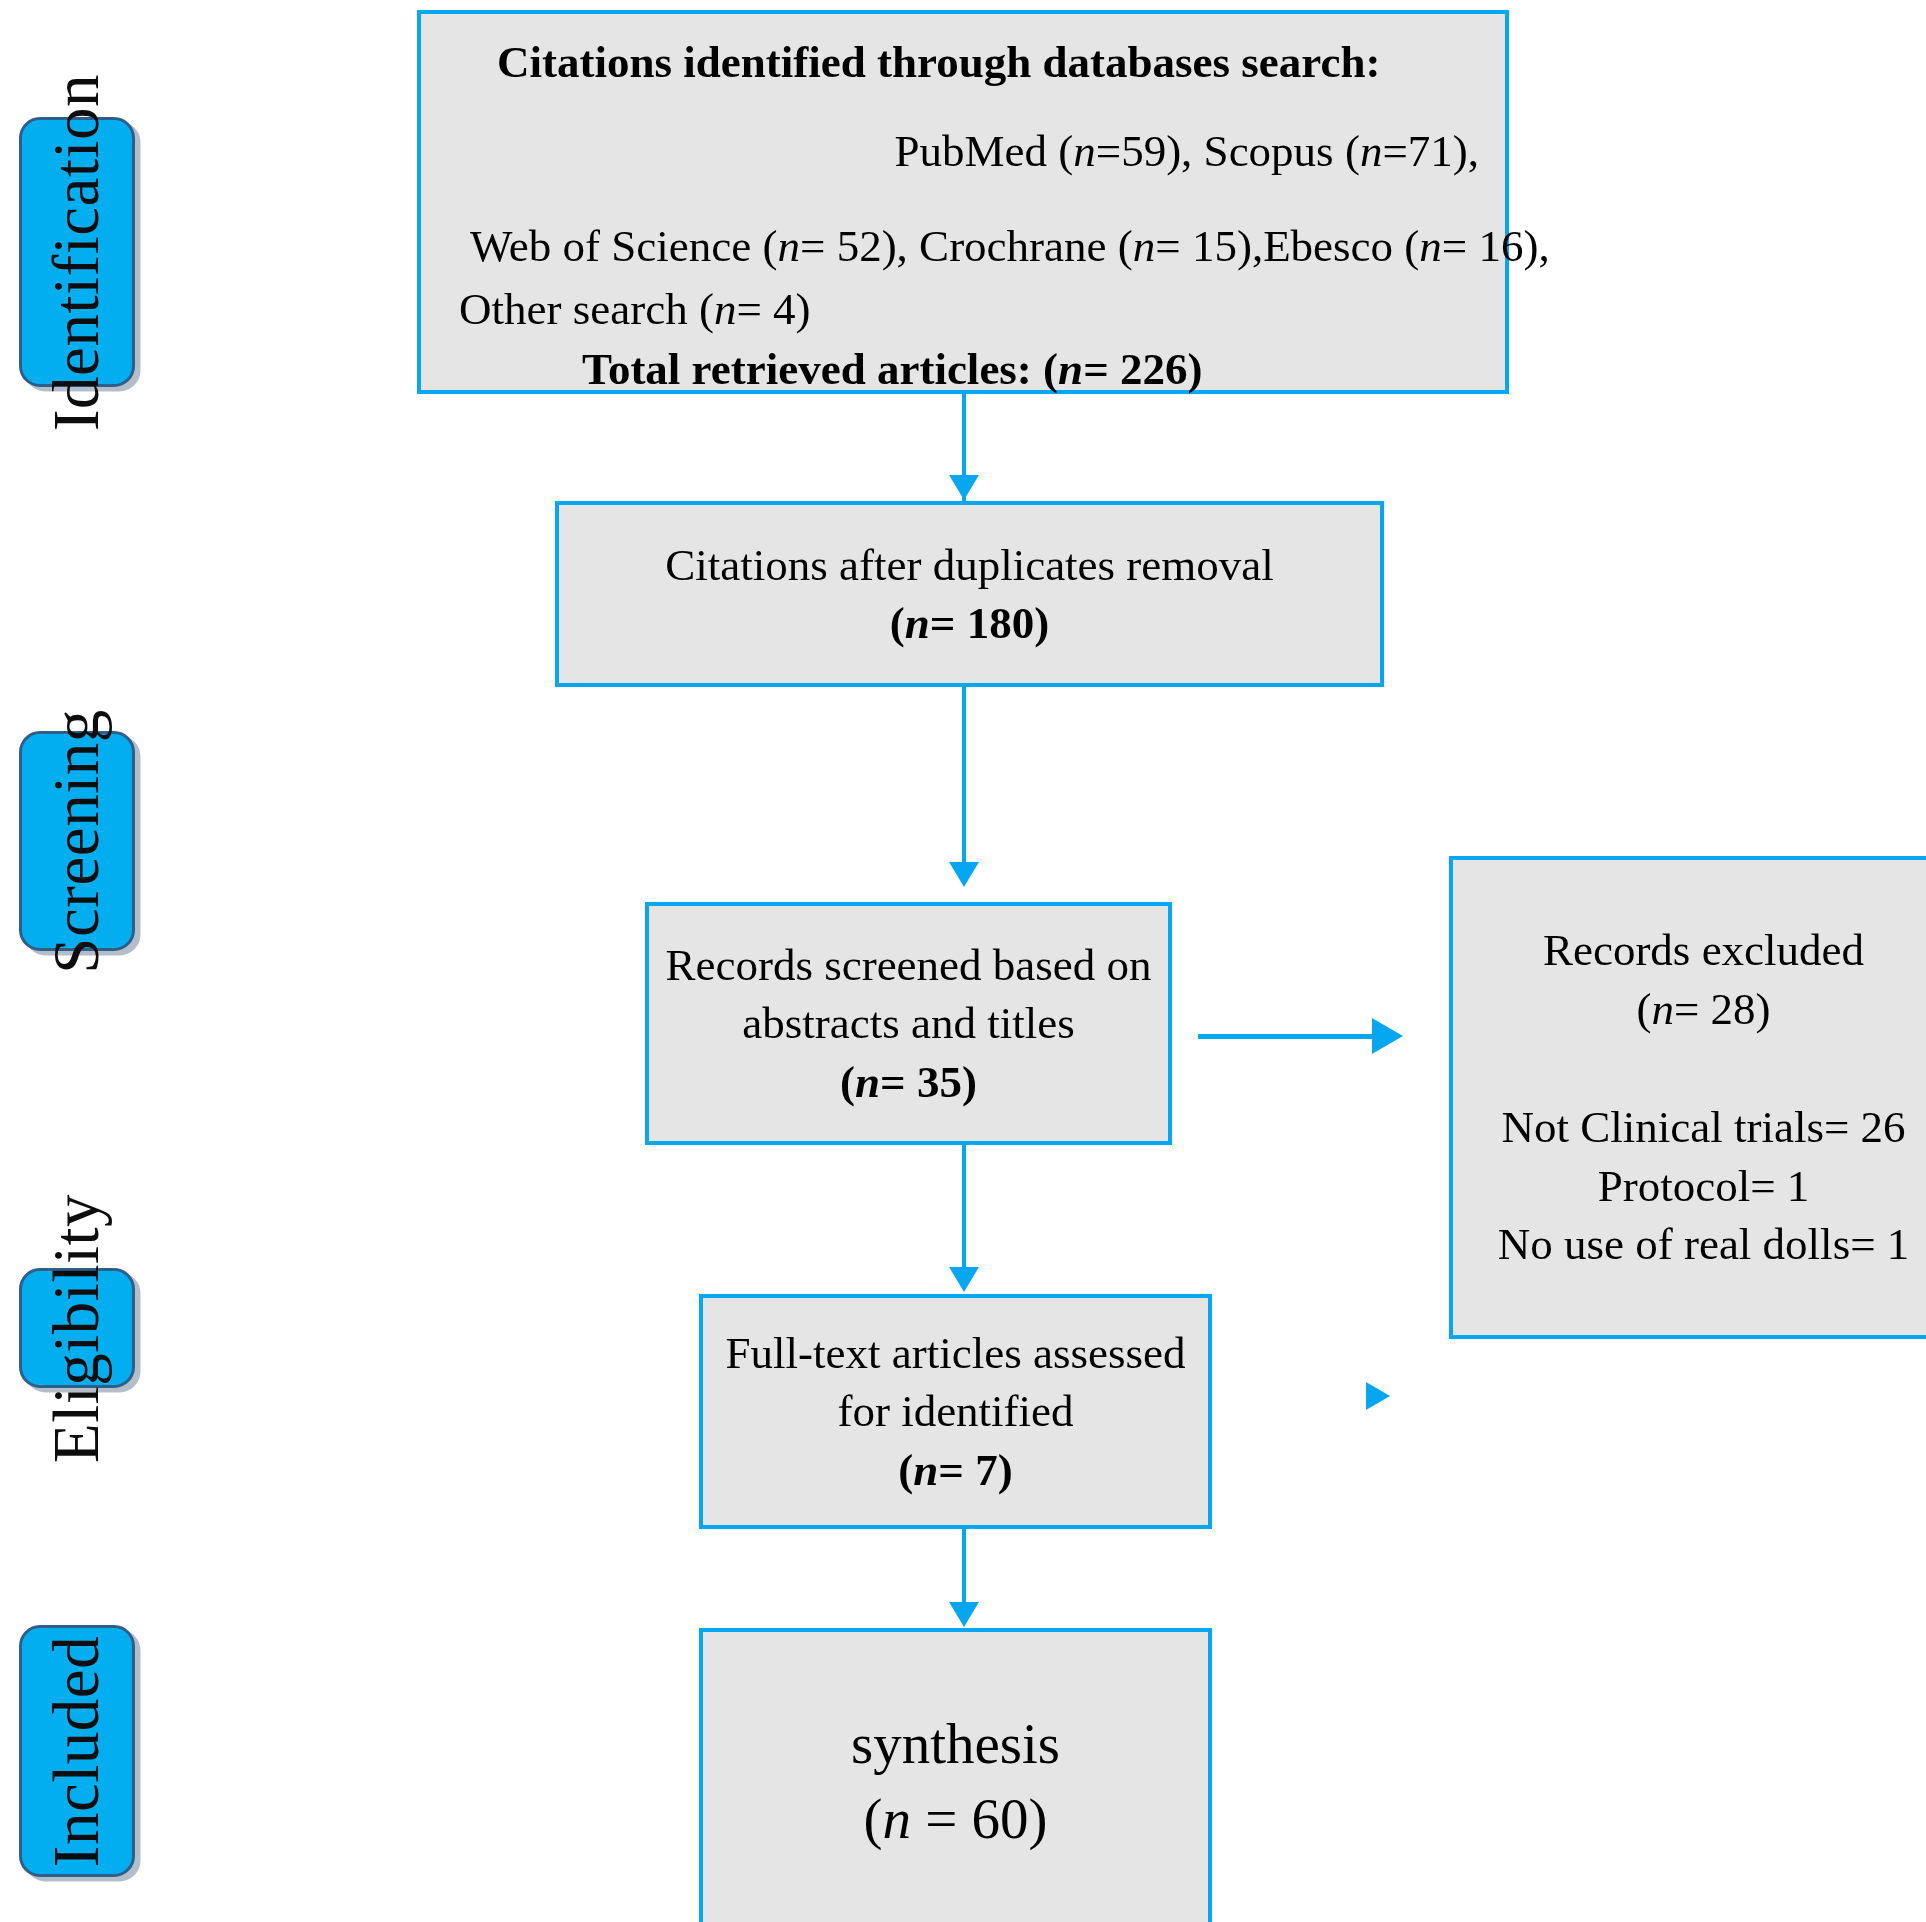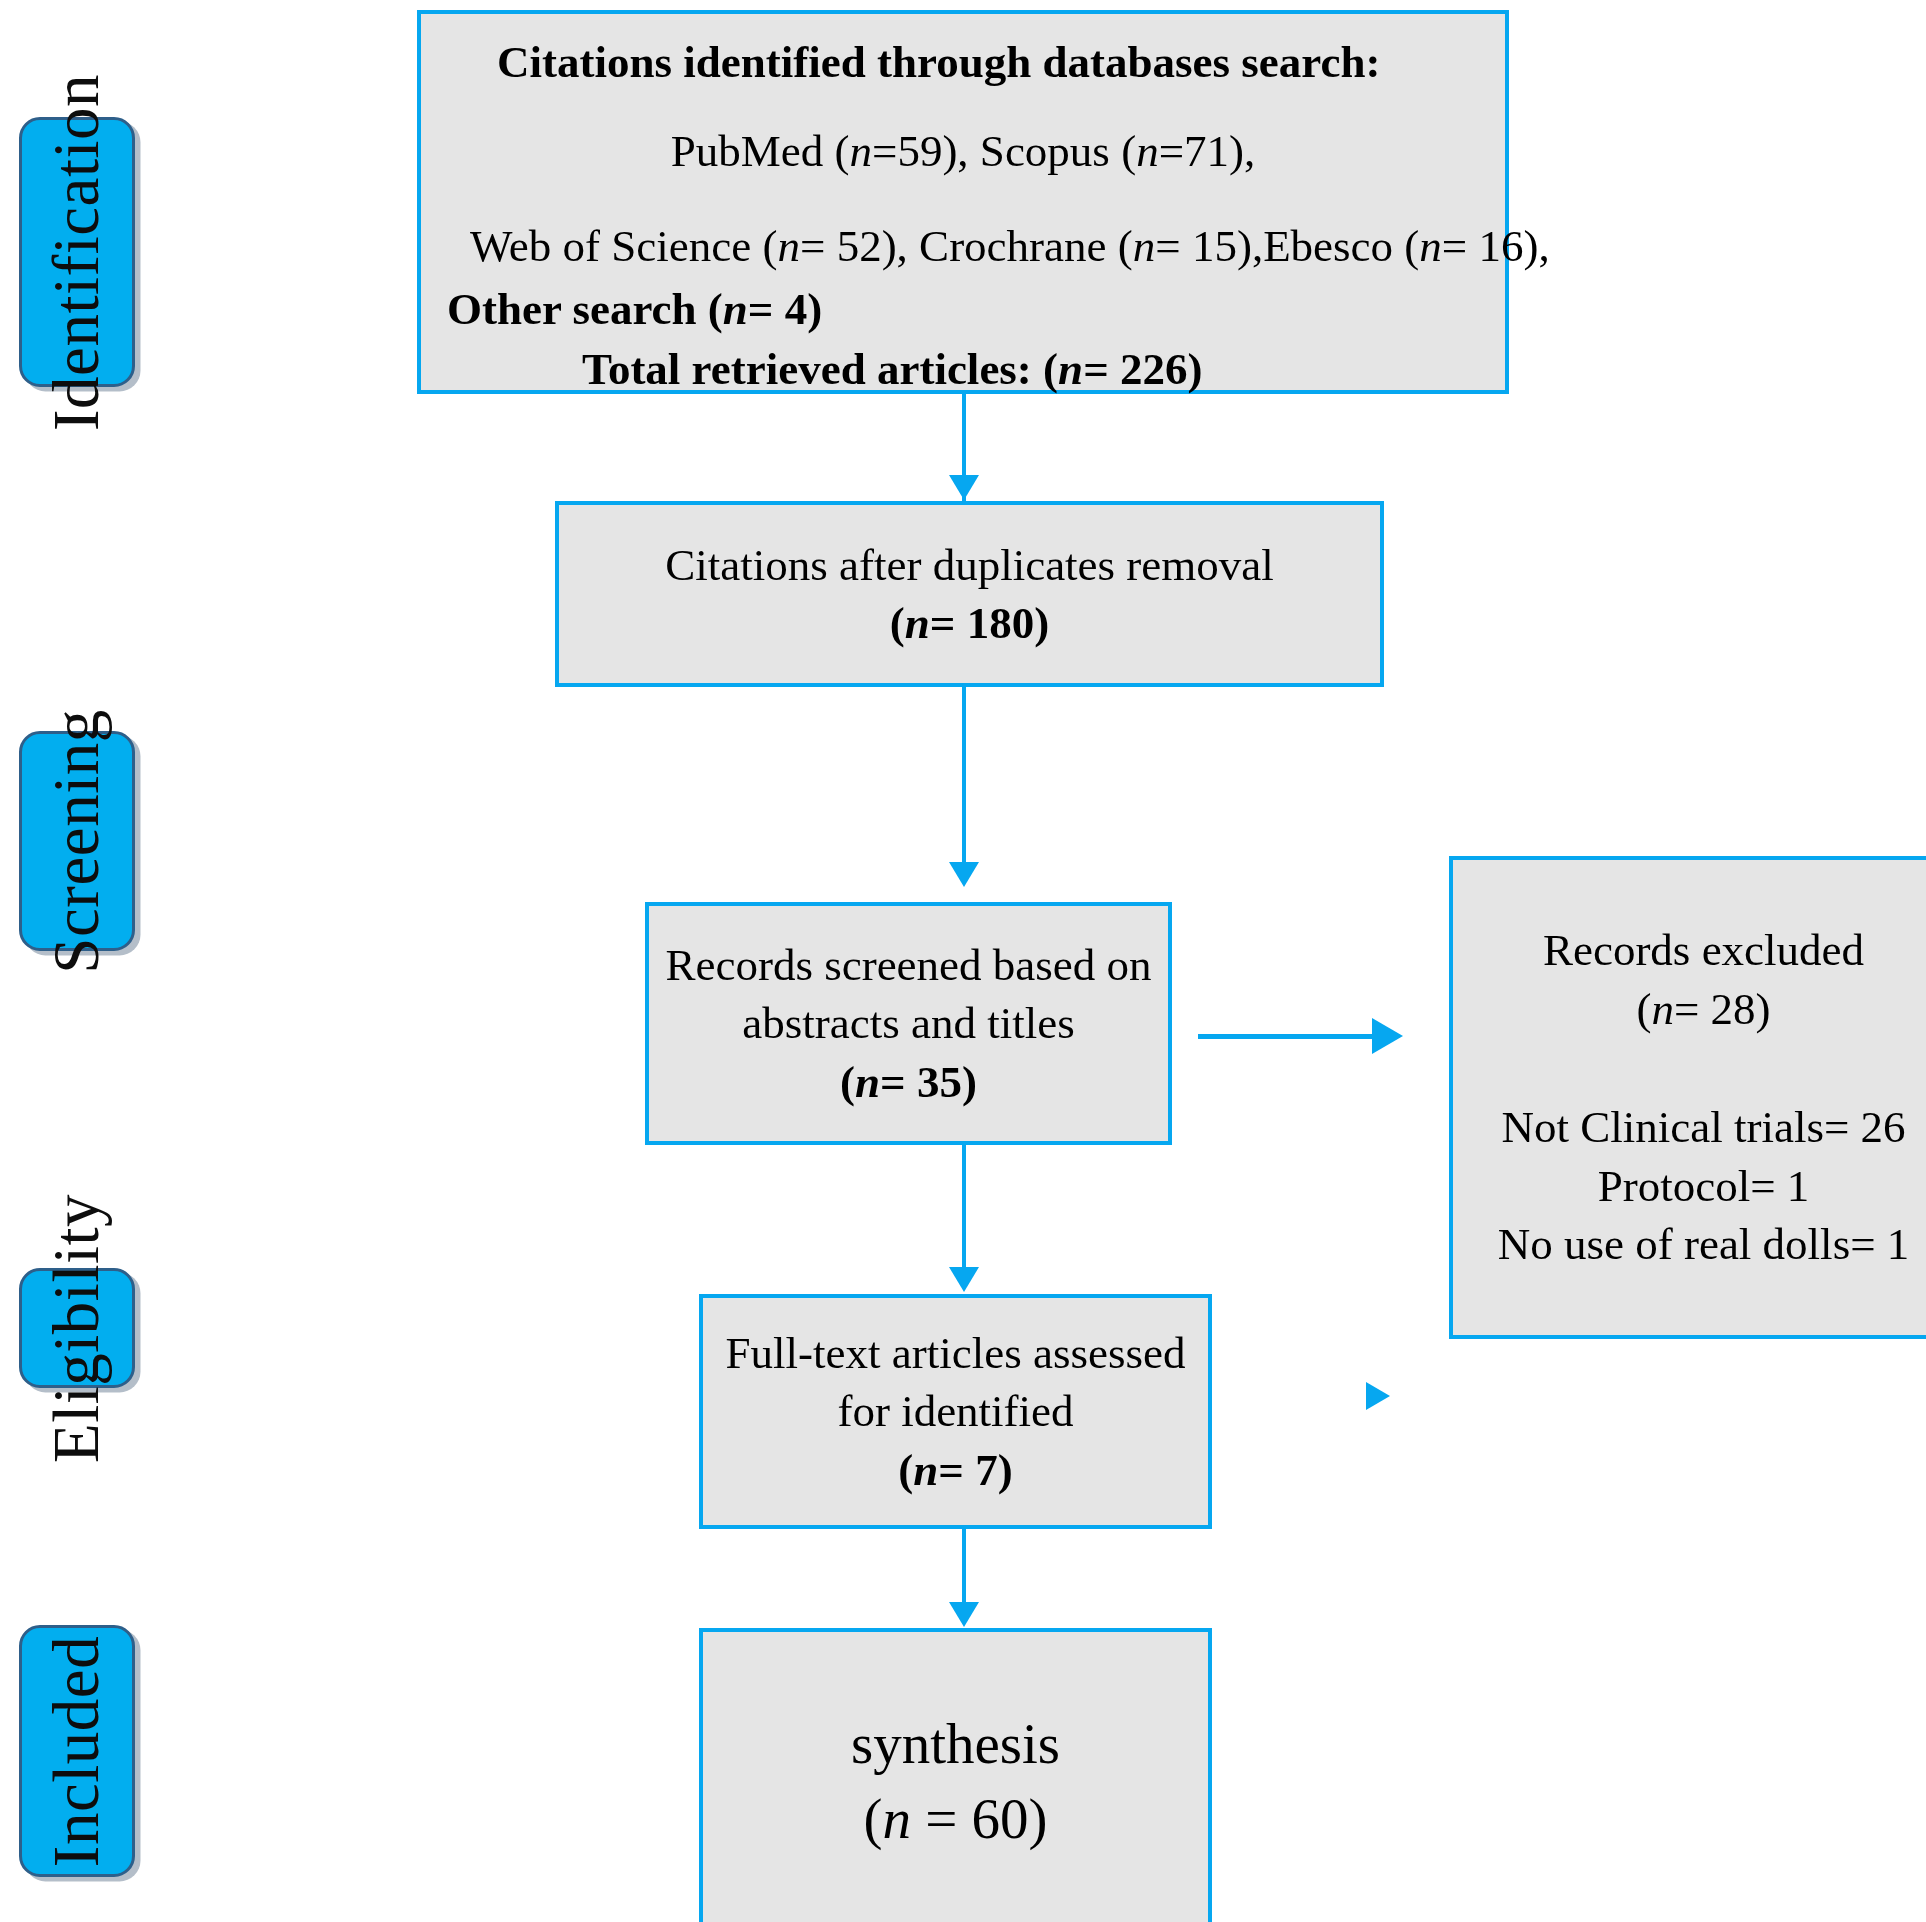--- a/index.html
+++ b/index.html
@@ -115,23 +115,23 @@
   <div class="phase" id="phase-eligibility" style="left:18.7px; top:1268px; width:116px; height:120px;">
     <span class="plabel">Eligibility</span>
   </div>
 
   <div class="phase" id="phase-included" style="left:18.7px; top:1625px; width:116px; height:252px;">
     <span class="plabel">Included</span>
   </div>
 
   <div class="node" id="node-identification" style="left:417px; top:10px; width:1092px; height:384px; padding:18.7px 26px 0 26px;">
     <span class="ln lft bold" style="margin-left:50px;">Citations identified through databases search:</span>
-    <span class="ln ctr" style="margin-top:31px;">PubMed (<em>n</em>=59), Scopus (<em>n</em>=71),</span>
+    <span class="ln ctr" style="margin-top:31px;text-align:right;">PubMed (<em>n</em>=59), Scopus (<em>n</em>=71),</span>
     <span class="ln lft" style="margin-top:36px;margin-left:23px;">Web of Science (<em>n</em>= 52), Crochrane (<em>n</em>= 15),Ebesco (<em>n</em>= 16),</span>
-    <span class="ln lft" style="margin-top:4.4px; font-weight:bold;">Other search (<em>n</em>= 4)</span>
+    <span class="ln lft" style="margin-top:4.4px; margin-left:12px;">Other search (<em>n</em>= 4)</span>
     <span class="ln lft bold" style="margin-top:2.2px; margin-left:135px;">Total retrieved articles: (<em>n</em>= 226)</span>
   </div>
 
   <div class="vline" style="left:962px; top:394px; height:108px;"></div>
   <div class="arrow-down" style="left:949px; top:475px;"></div>
 
   <div class="node" id="node-duplicates" style="left:555px; top:501px; width:829px; height:186px;">
     <span class="ln">Citations after duplicates removal</span>
     <span class="ln bold">(<em>n</em>= 180)</span>
   </div>

